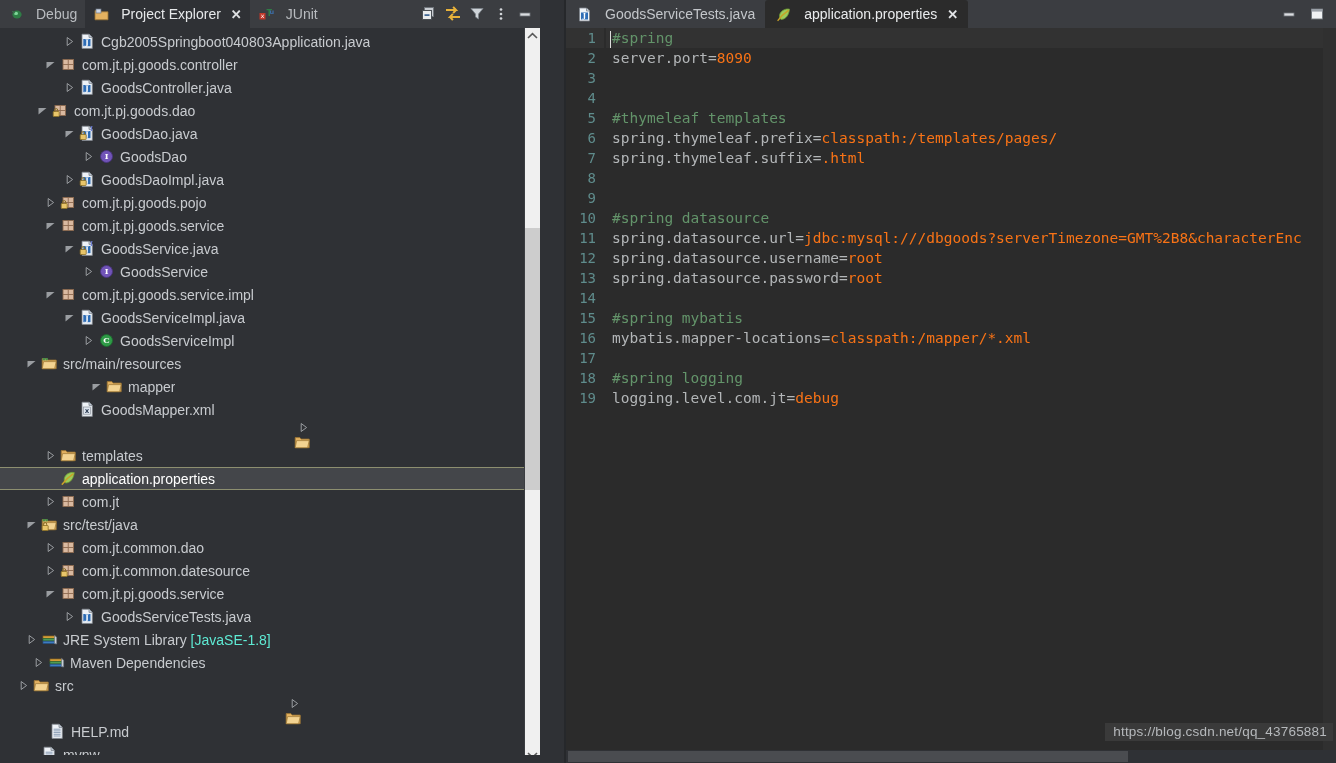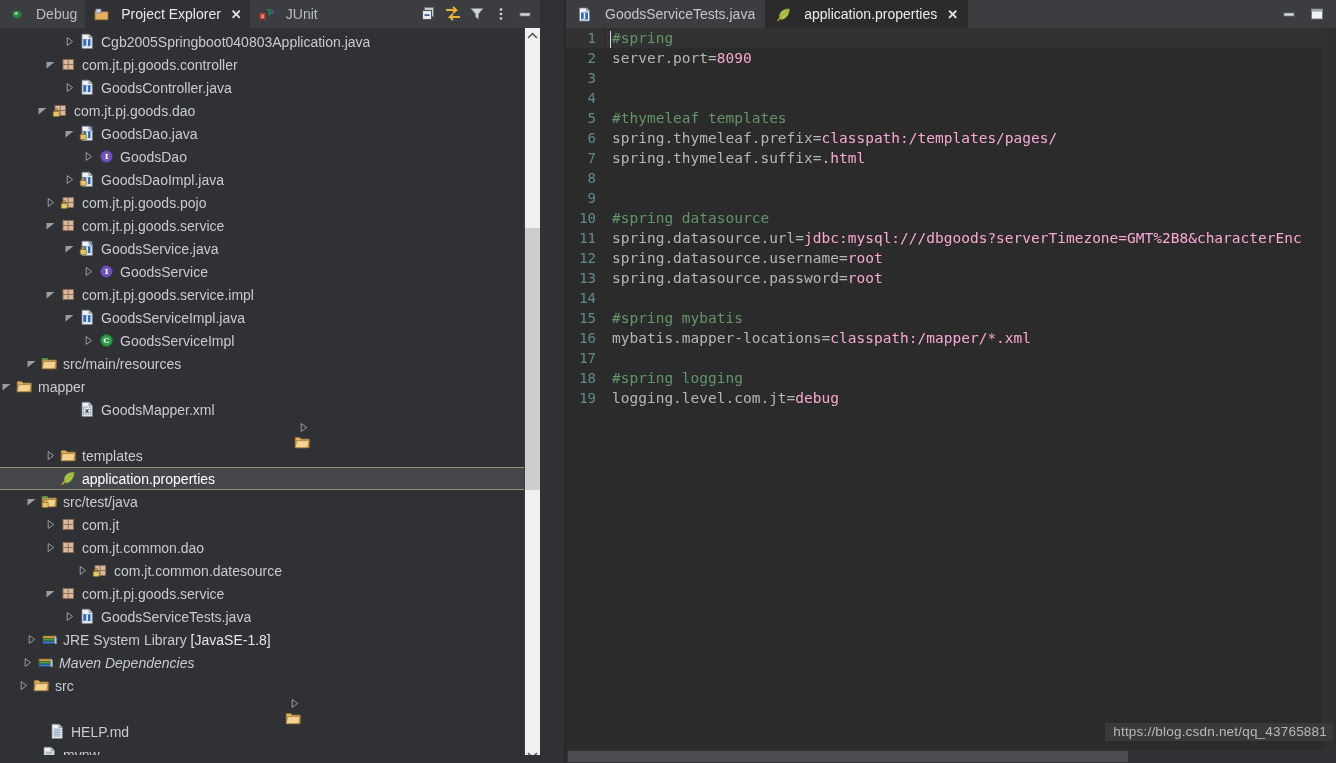--- a/index.html
+++ b/index.html
@@ -23,21 +23,21 @@
   .tb-icons{margin-left:auto;display:flex;align-items:center;gap:2px;padding-right:6px;height:28px;}
   .tbi{width:22px;height:22px;display:flex;align-items:center;justify-content:center;cursor:pointer;}
 
   .tree{flex:1 1 auto;overflow:hidden;position:relative;background:#2f3135;padding-top:2px;}
   .row{height:23px;display:flex;align-items:center;white-space:nowrap;font-size:14px;color:#c8cbcf;cursor:pointer;box-sizing:border-box;}
   .row.sel{background:#44464a;border-top:1px solid #8d8f70;border-bottom:1px solid #8d8f70;color:#ffffff;}
   .arrow{width:13px;height:13px;flex:0 0 13px;display:flex;align-items:center;justify-content:center;margin-right:3px;}
   .arrow svg{display:block;}
   .ic{width:17px;height:17px;flex:0 0 17px;margin-right:5px;position:relative;display:flex;align-items:center;justify-content:center;}
   .lbl{overflow:hidden;}
-  .sub{color:#e5e5e5;}
+  .sub{color:#5eead4;}
 
   
   .lscroll{position:absolute;right:26px;top:28px;width:15px;height:735px;background:#f0f0f0;border-left:1px solid #3b3d41;}
   .lscroll .sbtn{height:16px;display:flex;align-items:center;justify-content:center;}
   .lscroll .thumb{position:absolute;left:0;width:15px;background:#cdcdcd;}
   .panel-gap{position:absolute;right:0;top:0;width:26px;height:763px;background:#2f3135;}
   .vsplit{position:absolute;left:564px;top:0;width:2px;height:763px;background:#26282b;}
 
   
   .right-panel{width:770px;height:763px;background:#2b2b2b;display:flex;flex-direction:column;position:relative;}
@@ -49,21 +49,21 @@
 
   .editor{flex:1 1 auto;position:relative;background:#2b2b2b;overflow:hidden;}
   .codearea{position:absolute;left:0;top:0;right:0;bottom:0;font-family:"DejaVu Sans Mono", monospace;font-size:14.5px;}
   .cline{height:20px;display:flex;align-items:center;white-space:pre;}
   .cline.cur{background:#323232;}
   .gut{width:38px;flex:0 0 38px;text-align:right;padding-right:8px;color:#5f8c8c;box-sizing:border-box;font-size:14px;}
   .gutsep{width:2px;flex:0 0 2px;height:20px;background:#2b2b2b;}
   .ctext{padding-left:6px;position:relative;}
   .cm{color:#63946a;}
   .ck{color:#b3b6b8;}
-  .cv{color:#f9a8d4;}
+  .cv{color:#f97316;}
   .caret{position:absolute;left:4px;top:1px;width:1px;height:17px;background:#dcdcdc;}
   .edge-scroll{position:absolute;right:0;top:0;width:13px;height:100%;background:#303030;}
 
   .watermark{position:absolute;right:3px;bottom:22px;font-size:13.5px;color:#b6b9bc;background:#3a3a3a;padding:1px 6px 2px 8px;letter-spacing:.2px;font-family:"Liberation Sans", sans-serif;}
   .hscroll{position:absolute;left:0;bottom:0;height:13px;width:100%;background:#2f3135;}
   .hscroll .hthumb{position:absolute;left:1px;bottom:1px;height:11px;background:#4a4c50;}
   .bottom-edge{position:absolute;left:0;bottom:0;width:566px;height:8px;background:#2f3135;}
 </style>
 </head>
 <body>
@@ -383,21 +383,21 @@
           <span class="ic">
             <svg width="17" height="17" viewBox="0 0 17 17">
               <path d="M1.2 3.6 h4.6 l1.3 1.5 H15.2 v8.6 H1.2 Z" fill="#e3b160" stroke="#9a7432" stroke-width="0.85"></path>
               <path d="M2.6 6.6 H15.2 L13.6 13.7 H1.2 Z" fill="#f3d391" stroke="#9a7432" stroke-width="0.7"></path>
               <rect x="1.6" y="3.0" width="2.4" height="2.4" fill="#4a8f4a"></rect>
               <rect x="4.4" y="3.0" width="2.4" height="2.4" fill="#4a8f4a"></rect>
             </svg>
           </span>
           <span class="lbl">src/main/resources</span>
         </div>
-        <div class="row" style="">
+        <div class="row" style="padding-left: 44px; margin-left: 46px;">
           <span class="arrow">
             <svg width="11" height="11" viewBox="0 0 11 11">
               <path d="M1.5 3 H9.5 L1.5 9.5 Z" fill="#9a9da1"></path>
             </svg>
           </span>
           <span class="ic">
             <svg width="17" height="17" viewBox="0 0 17 17">
               <path d="M1.2 3.6 h4.6 l1.3 1.5 H15.2 v8.6 H1.2 Z" fill="#e3b160" stroke="#9a7432" stroke-width="0.85"></path>
               <path d="M2.6 6.6 H15.2 L13.6 13.7 H1.2 Z" fill="#f3d391" stroke="#9a7432" stroke-width="0.7"></path>
             </svg>
@@ -446,20 +446,35 @@
         </div>
         <div class="row sel" style="padding-left: 44px;">
           <span class="arrow"></span>
           <span class="ic">
             <svg width="17" height="17" viewBox="0 0 17 17">
               <path d="M14.3 2.6 C10.8 1.6 5.2 3.9 4.3 8.5 C3.9 10.7 4.7 12.3 5.7 12.9 C8.5 13.1 13.3 11 14.3 2.6 Z" fill="#9ccc5a" stroke="#6f9b34" stroke-width="0.8"></path>
               <path d="M2.2 14.2 C4.3 11.2 8.5 7 12.9 4.1" stroke="#c9a227" stroke-width="1.5" fill="none" stroke-linecap="round"></path>
             </svg>
           </span>
           <span class="lbl">application.properties</span>
+        </div>
+        <div class="row" style="padding-left: 44px;">
+          <span class="arrow">
+            <svg width="11" height="11" viewBox="0 0 11 11">
+              <path d="M3.2 1.5 L8.6 5.5 L3.2 9.5 Z" fill="none" stroke="#9a9da1" stroke-width="1"></path>
+            </svg>
+          </span>
+          <span class="ic">
+            <svg width="17" height="17" viewBox="0 0 17 17">
+              <rect x="3" y="3.5" width="10.5" height="10" fill="#d9b9a0" stroke="#8d6a50" stroke-width="0.9"></rect>
+              <line x1="8.25" y1="3.5" x2="8.25" y2="13.5" stroke="#8d6a50" stroke-width="0.9"></line>
+              <line x1="3" y1="8.5" x2="13.5" y2="8.5" stroke="#8d6a50" stroke-width="0.9"></line>
+            </svg>
+          </span>
+          <span class="lbl">com.jt</span>
         </div>
         <div class="row" style="padding-left: 25px;">
           <span class="arrow">
             <svg width="11" height="11" viewBox="0 0 11 11">
               <path d="M1.5 3 H9.5 L1.5 9.5 Z" fill="#9a9da1"></path>
             </svg>
           </span>
           <span class="ic">
             <svg width="17" height="17" viewBox="0 0 17 17">
               <path d="M1.2 3.6 h4.6 l1.3 1.5 H15.2 v8.6 H1.2 Z" fill="#e3b160" stroke="#9a7432" stroke-width="0.85"></path>
@@ -478,38 +493,23 @@
               <path d="M3.2 1.5 L8.6 5.5 L3.2 9.5 Z" fill="none" stroke="#9a9da1" stroke-width="1"></path>
             </svg>
           </span>
           <span class="ic">
             <svg width="17" height="17" viewBox="0 0 17 17">
               <rect x="3" y="3.5" width="10.5" height="10" fill="#d9b9a0" stroke="#8d6a50" stroke-width="0.9"></rect>
               <line x1="8.25" y1="3.5" x2="8.25" y2="13.5" stroke="#8d6a50" stroke-width="0.9"></line>
               <line x1="3" y1="8.5" x2="13.5" y2="8.5" stroke="#8d6a50" stroke-width="0.9"></line>
             </svg>
           </span>
-          <span class="lbl">com.jt</span>
-        </div>
-        <div class="row" style="padding-left: 44px;">
-          <span class="arrow">
-            <svg width="11" height="11" viewBox="0 0 11 11">
-              <path d="M3.2 1.5 L8.6 5.5 L3.2 9.5 Z" fill="none" stroke="#9a9da1" stroke-width="1"></path>
-            </svg>
-          </span>
-          <span class="ic">
-            <svg width="17" height="17" viewBox="0 0 17 17">
-              <rect x="3" y="3.5" width="10.5" height="10" fill="#d9b9a0" stroke="#8d6a50" stroke-width="0.9"></rect>
-              <line x1="8.25" y1="3.5" x2="8.25" y2="13.5" stroke="#8d6a50" stroke-width="0.9"></line>
-              <line x1="3" y1="8.5" x2="13.5" y2="8.5" stroke="#8d6a50" stroke-width="0.9"></line>
-            </svg>
-          </span>
           <span class="lbl">com.jt.common.dao</span>
         </div>
-        <div class="row" style="padding-left: 44px; margin-left: 32px;">
+        <div class="row" style="padding-left: 44px;">
           <span class="arrow">
             <svg width="11" height="11" viewBox="0 0 11 11">
               <path d="M3.2 1.5 L8.6 5.5 L3.2 9.5 Z" fill="none" stroke="#9a9da1" stroke-width="1"></path>
             </svg>
           </span>
           <span class="ic">
             <svg width="17" height="17" viewBox="0 0 17 17">
               <rect x="3" y="3.5" width="10.5" height="10" fill="#d9b9a0" stroke="#8d6a50" stroke-width="0.9"></rect>
               <line x1="8.25" y1="3.5" x2="8.25" y2="13.5" stroke="#8d6a50" stroke-width="0.9"></line>
               <line x1="3" y1="8.5" x2="13.5" y2="8.5" stroke="#8d6a50" stroke-width="0.9"></line>
@@ -559,21 +559,21 @@
           <span class="ic">
             <svg width="17" height="17" viewBox="0 0 17 17">
               <rect x="2" y="5" width="12" height="2.3" fill="#d9a23a" stroke="#8c6520" stroke-width="0.7"></rect>
               <rect x="2" y="7.6" width="12" height="2.3" fill="#4f9b55" stroke="#2d6b33" stroke-width="0.7"></rect>
               <rect x="2" y="10.2" width="12" height="2.3" fill="#3d7cc0" stroke="#255083" stroke-width="0.7"></rect>
               <path d="M13.6 4.4 L15.6 6.2 V13 L13.6 12.6 Z" fill="#cfd6de" stroke="#727a84" stroke-width="0.7"></path>
             </svg>
           </span>
           <span class="lbl">JRE System Library<span class="sub"> [JavaSE-1.8]</span></span>
         </div>
-        <div class="row" style="padding-left: 21px; font-style: italic;">
+        <div class="row" style="padding-left: 32px;">
           <span class="arrow">
             <svg width="11" height="11" viewBox="0 0 11 11">
               <path d="M3.2 1.5 L8.6 5.5 L3.2 9.5 Z" fill="none" stroke="#9a9da1" stroke-width="1"></path>
             </svg>
           </span>
           <span class="ic">
             <svg width="17" height="17" viewBox="0 0 17 17">
               <rect x="2" y="5" width="12" height="2.3" fill="#d9a23a" stroke="#8c6520" stroke-width="0.7"></rect>
               <rect x="2" y="7.6" width="12" height="2.3" fill="#4f9b55" stroke="#2d6b33" stroke-width="0.7"></rect>
               <rect x="2" y="10.2" width="12" height="2.3" fill="#3d7cc0" stroke="#255083" stroke-width="0.7"></rect>

